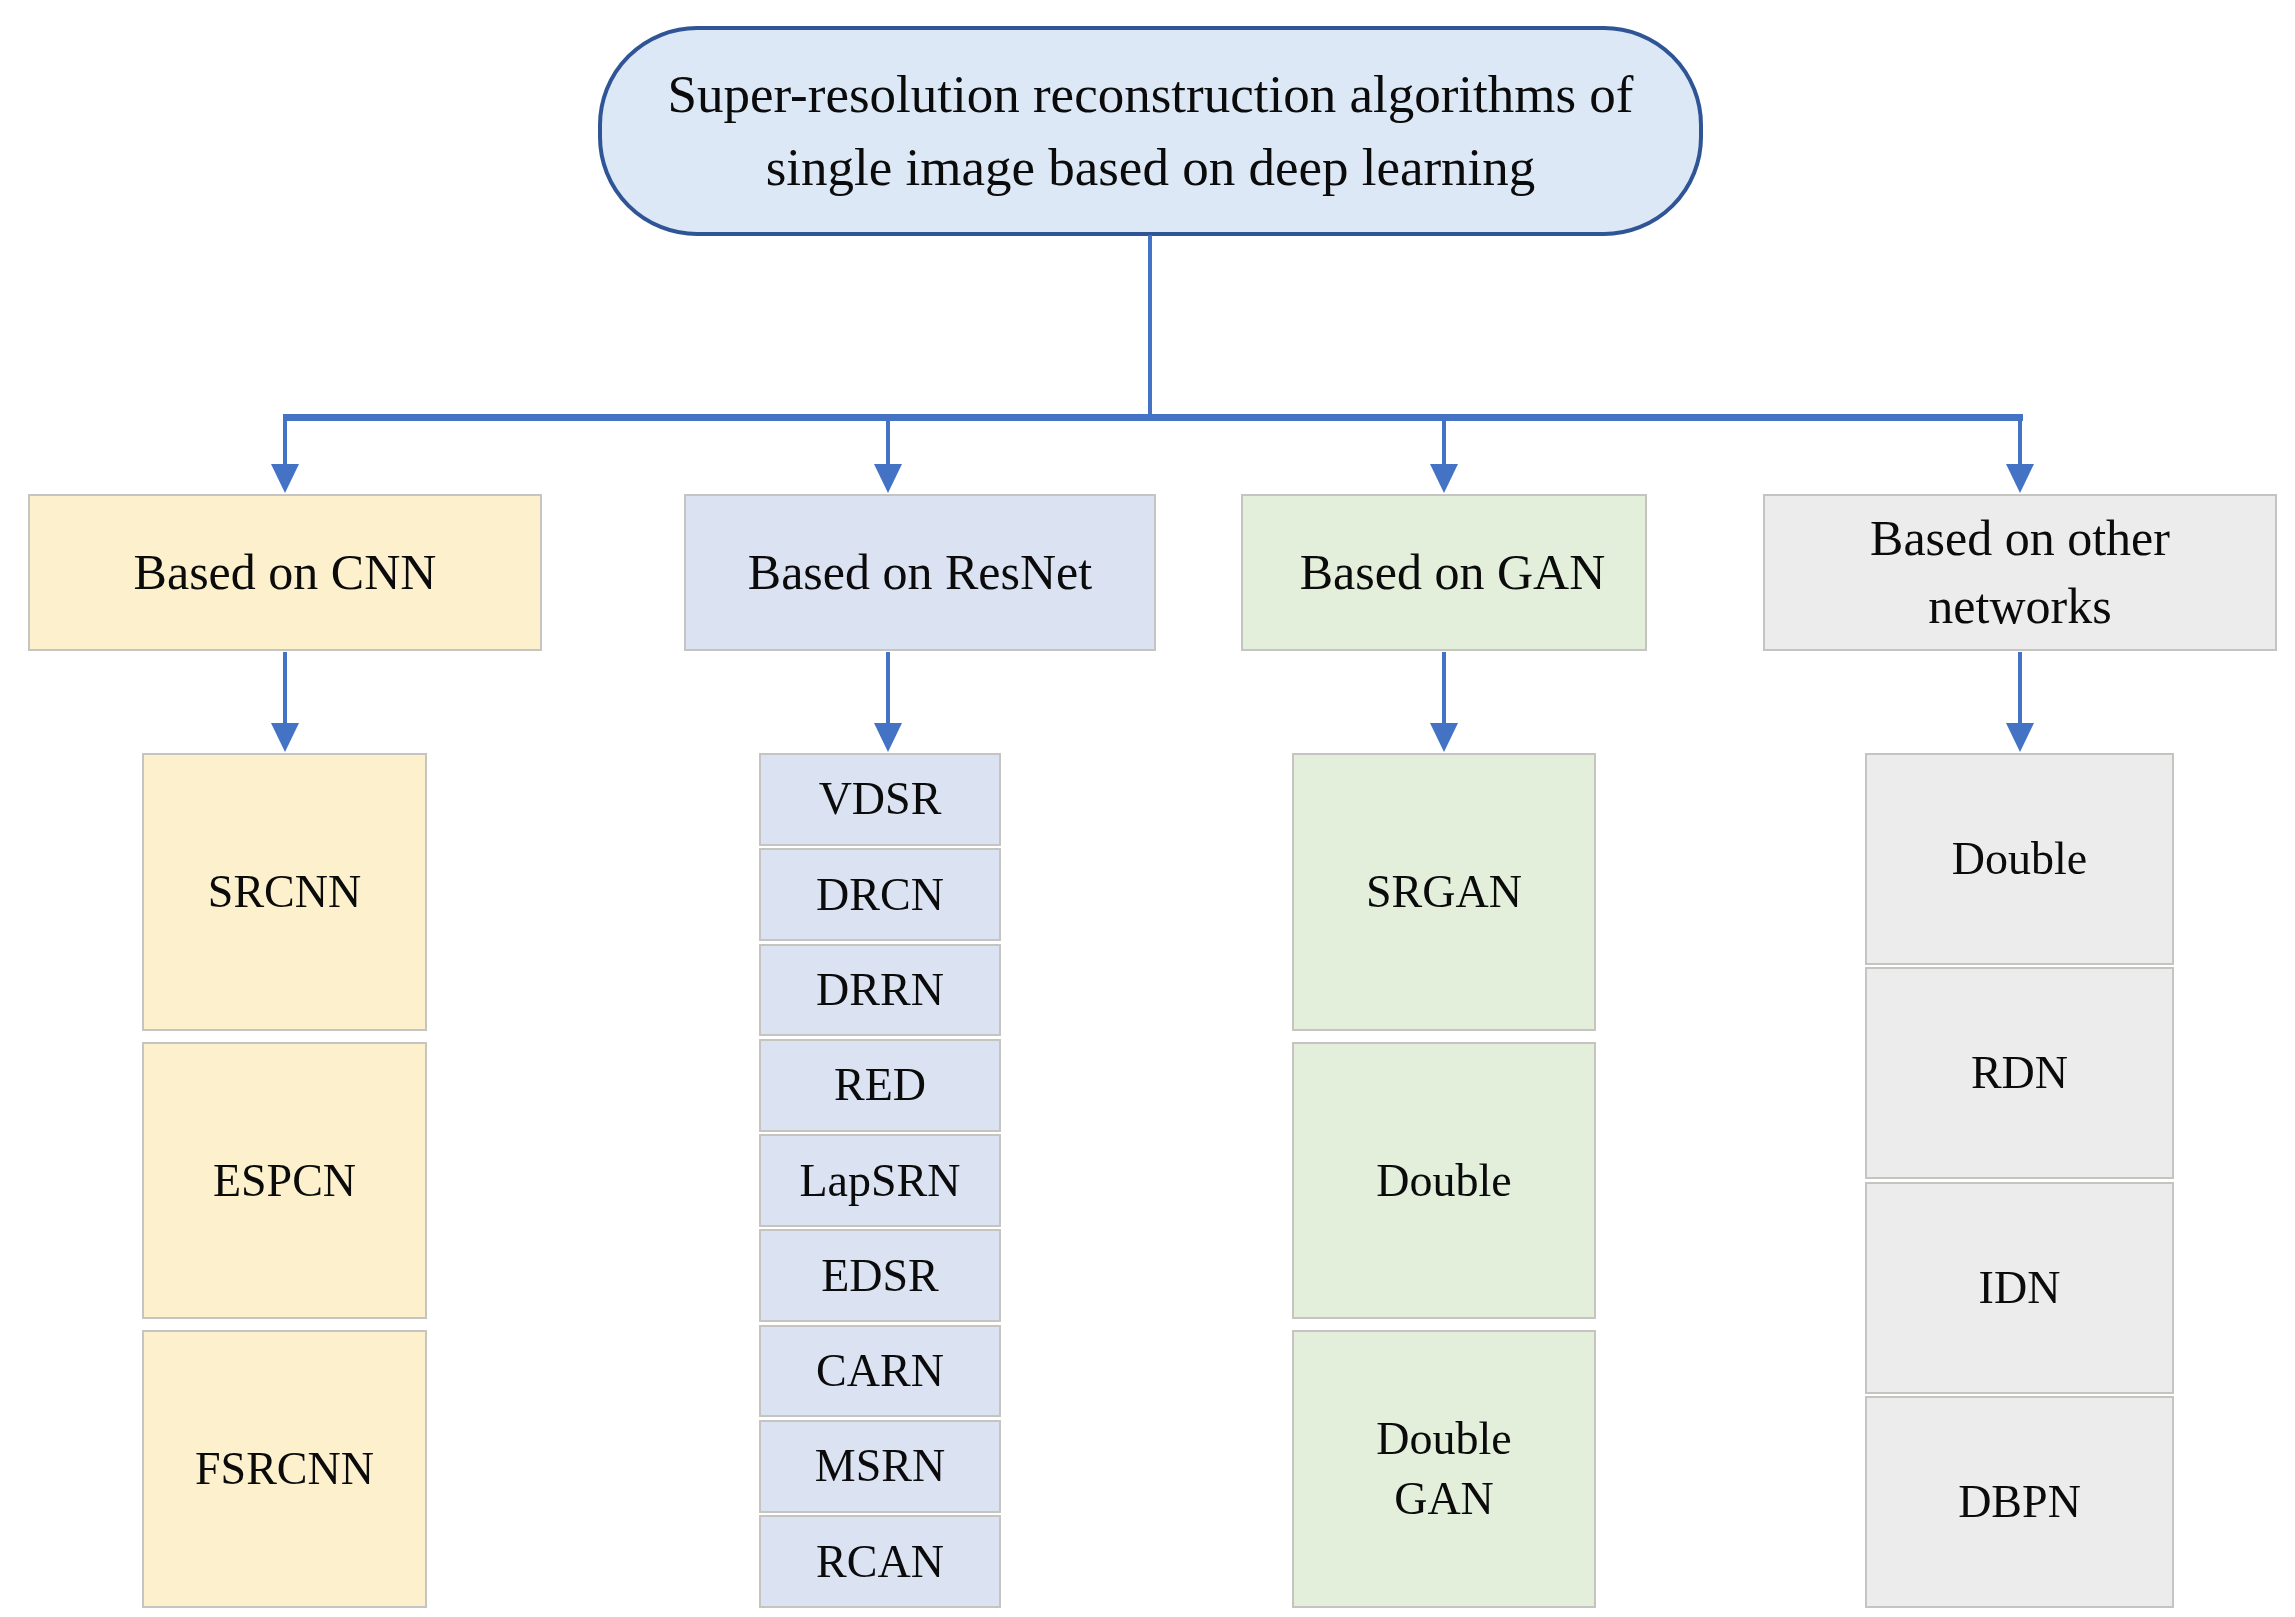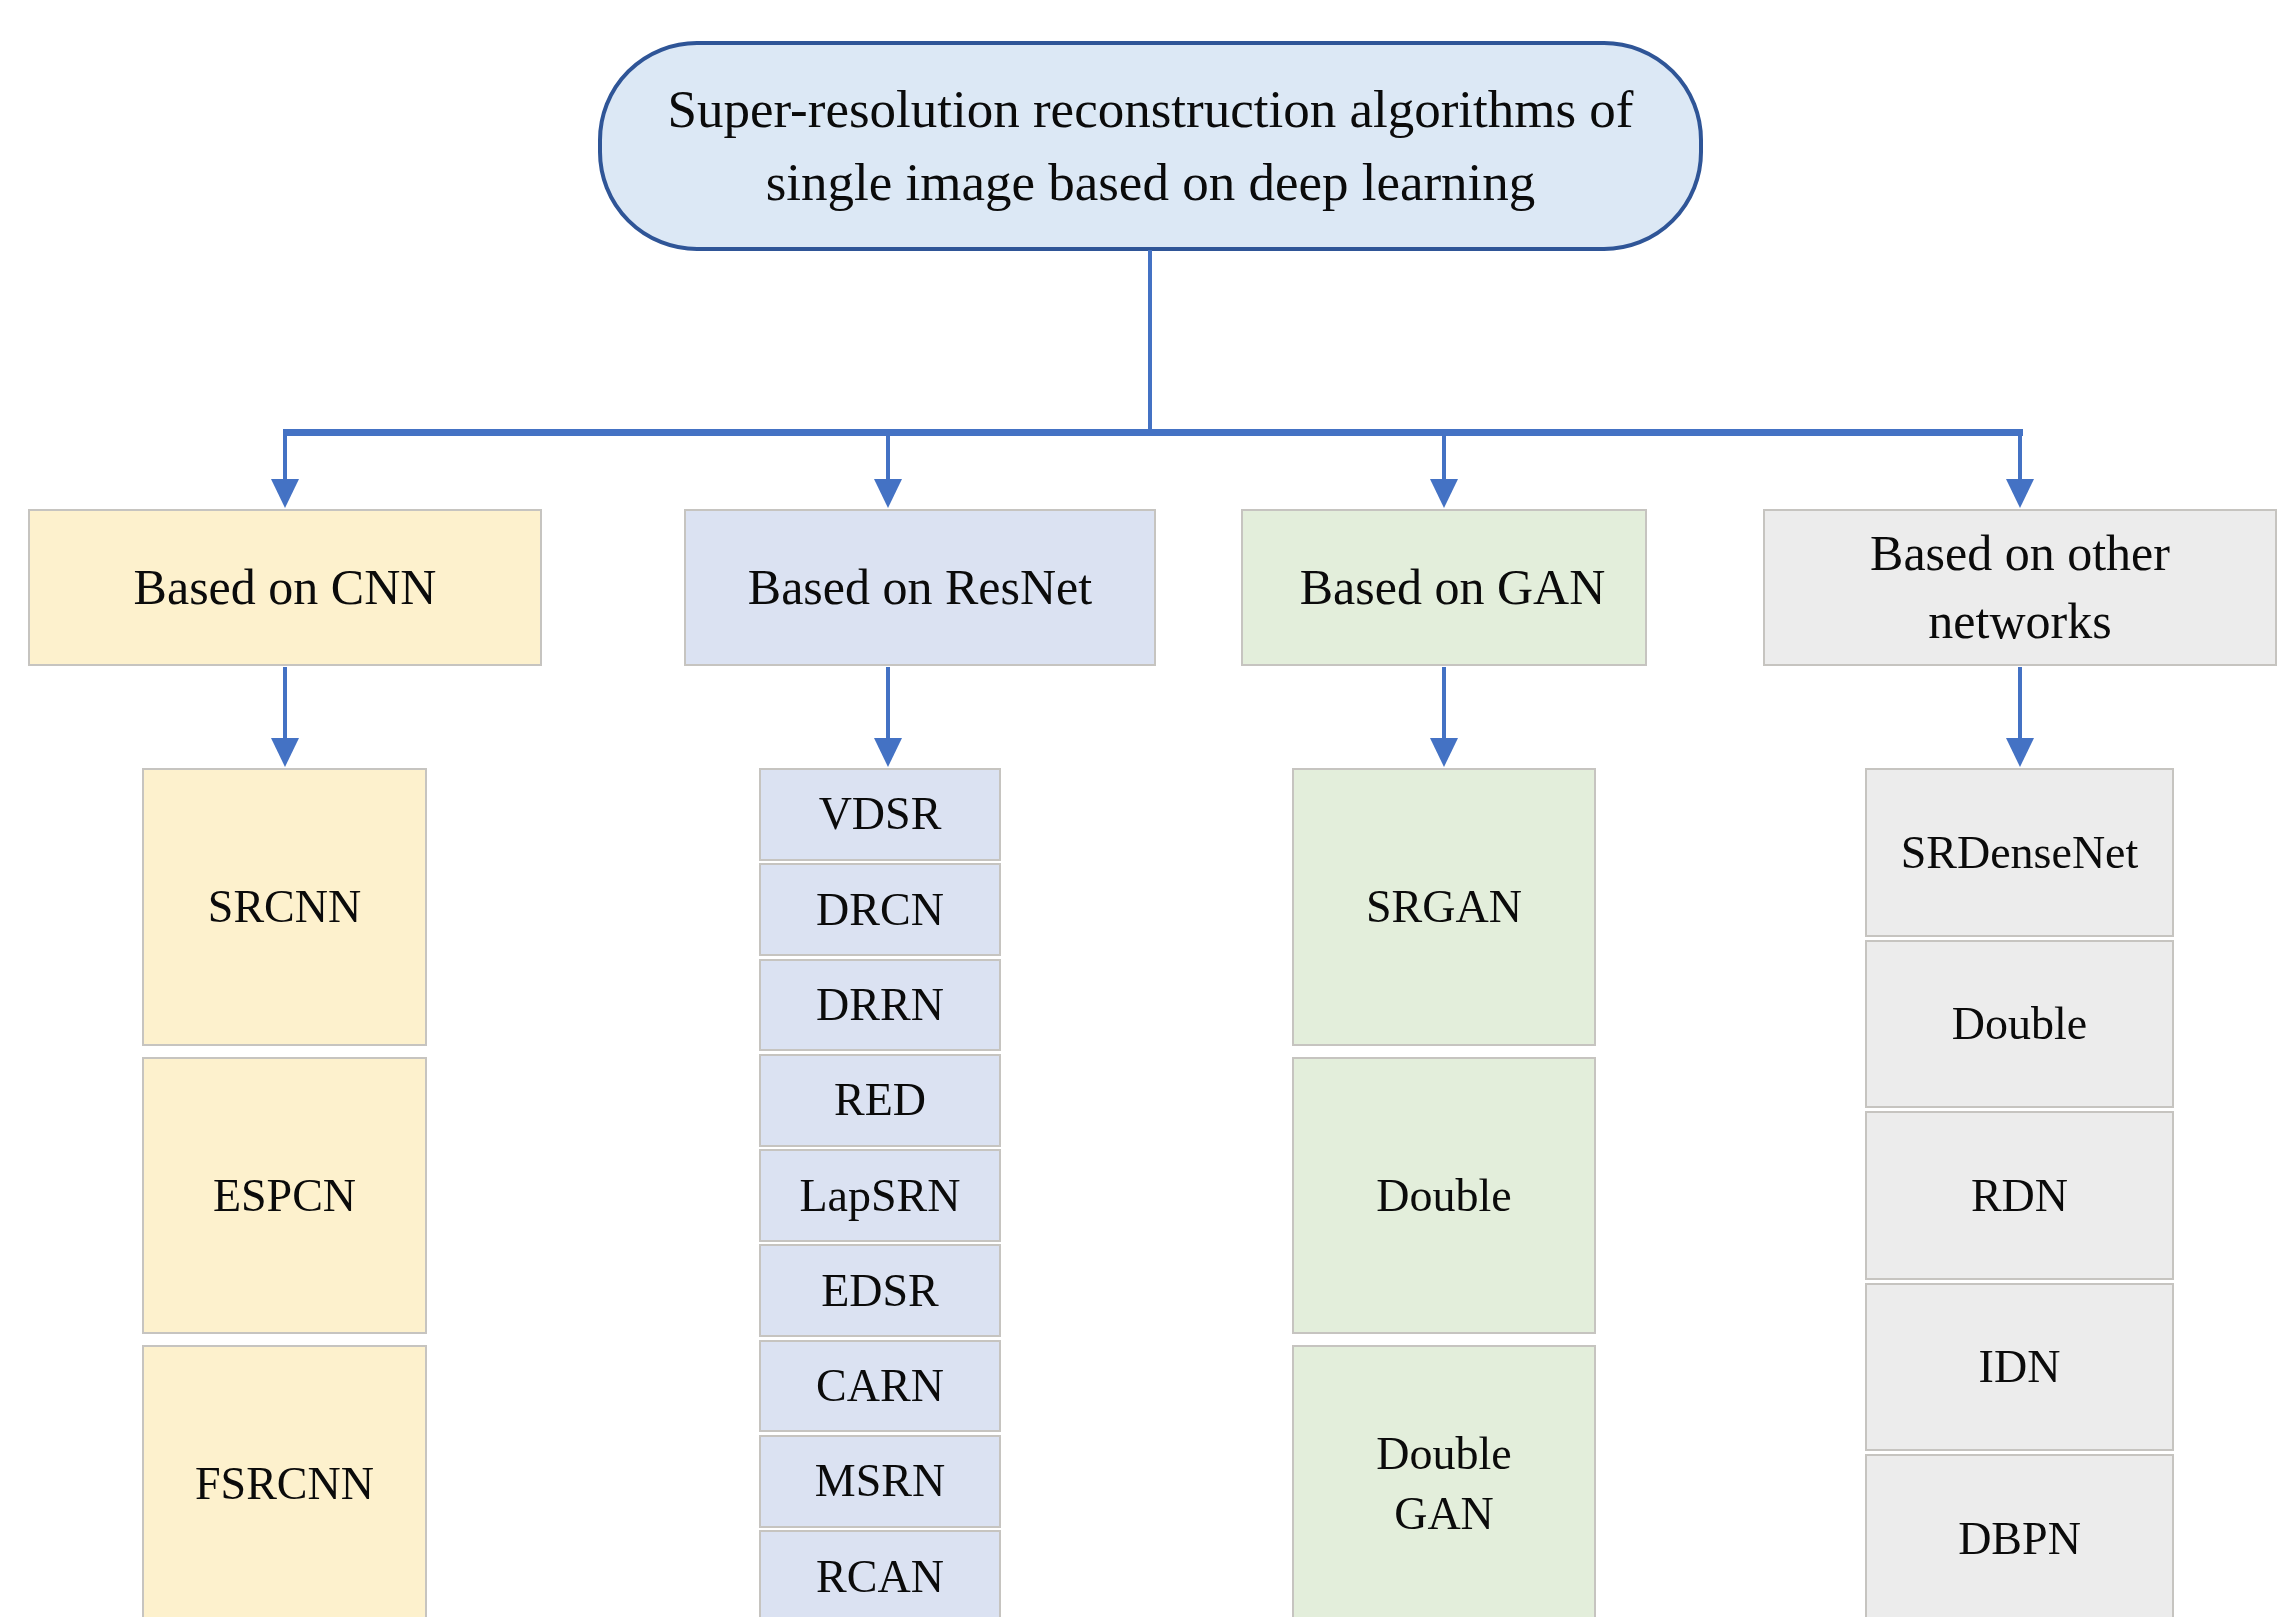--- a/index.html
+++ b/index.html
@@ -7,21 +7,21 @@
     --cell-border:#c6c4c0; --branch-cnn:#fdf1cd; --branch-resnet:#dbe2f2;
     --branch-gan:#e3eedb; --branch-other:#ececec; --ink:#0b0b0b;
   }
   *{box-sizing:border-box; margin:0; padding:0;}
   html,body{background:#ffffff;}
   body{
     width:2295px; height:1618px; position:relative;
     font-family:"Liberation Serif","DejaVu Serif",serif;
     color:var(--ink);
   }
-  .abs{position:absolute;margin-top:15px;}
+  .abs{position:absolute;}
 
   
   .root-node{
     left:598px; top:26.4px; width:1105px; height:210px;
     background:var(--root-fill);
     border:4.6px solid var(--root-stroke);
     border-radius:99px;
     display:flex; align-items:center; justify-content:center;
     text-align:center;
   }
@@ -137,19 +137,18 @@
 </div>
 
 <div class="abs branch-list list-gan">
   <div class="list-item">SRGAN</div>
   <div class="list-item">Double</div>
   <div class="list-item">Double
 GAN</div>
 </div>
 
 <div class="abs branch-list list-other">
-  <div class="list-item">SRDenseNet</div>
   <div class="list-item">Double</div>
   <div class="list-item">RDN</div>
   <div class="list-item">IDN</div>
   <div class="list-item">DBPN</div>
 </div>
 
 
 </body></html>

